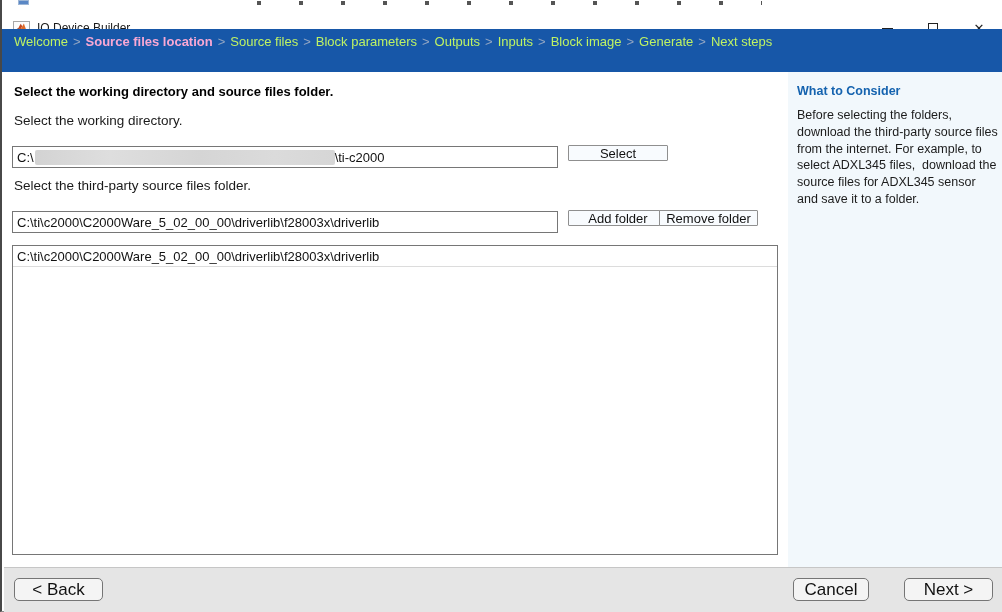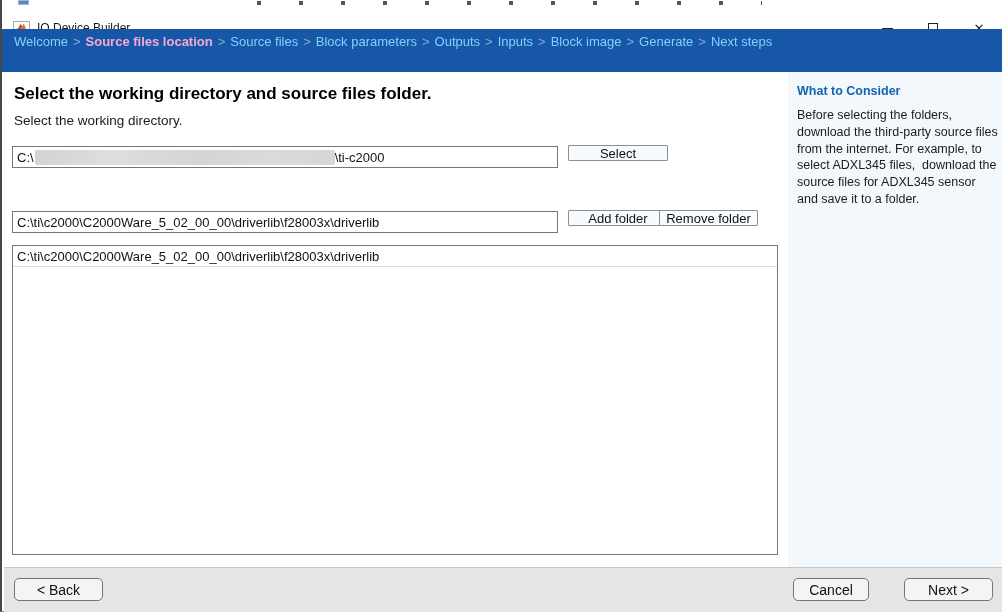--- a/index.html
+++ b/index.html
@@ -23,30 +23,30 @@
   .title-text { margin-left: 7px; font-size: 12px; color: #1a1a1a; }
   .win-controls { margin-left: auto; display: flex; height: 100%; }
   .win-btn { width: 46px; height: 100%; display: flex; align-items: center; justify-content: center; cursor: default; }
   .glyph-min { width: 11px; height: 0; border-top: 1.4px solid #222; }
   .glyph-max { width: 10px; height: 10px; border: 1.4px solid #222; }
   .glyph-close { font-size: 13px; color: #222; line-height: 1; }
 
   
   .band { position: absolute; top: 29px; left: 0; width: 1000px; height: 43px; background: #1757a8; padding: 5px 0 0 12px; }
   .crumbs { font-size: 13px; color: #93a6c3; white-space: nowrap; }
-  .crumb { color: #7dd3fc; }
+  .crumb { color: #bef264; }
   .crumb.current { color: #f9a8d4; font-weight: bold; }
   .crumb-sep { color: #93a6c3; margin: 0 5px; }
 
   
   .content { position: absolute; top: 72px; left: 2px; width: 1000px; height: 495px; display: flex; }
   .main { position: relative; width: 784px; height: 495px; background: #fff; }
   .aside { position: relative; width: 216px; height: 495px; background: #f2f8fc; padding: 12px 10px 0 9px; }
 
-  .h-main { position: absolute; top: 12px; left: 10px; font-size: 17px; font-weight: bold; color: #000; }
+  .h-main { position: absolute; top: 12px; left: 10px; font-size: 13px; font-weight: bold; color: #000; }
   .lbl { position: absolute; left: 10px; font-size: 13.5px; color: #1a1a1a; }
   .lbl-workdir { top: 41px; }
   .lbl-srcdir { top: 106px; }
 
   .input-like, .text-input {
     position: absolute; left: 8px; width: 546px; height: 22px;
     border: 1px solid #767676; background: #fff; font-size: 13px; color: #111;
     padding: 0 4px; display: flex; align-items: center;
   }
   .text-input { font-family: "Liberation Sans", sans-serif; }
@@ -68,21 +68,21 @@
   .list-row { height: 21px; display: flex; align-items: center; padding: 0 4px;
     font-size: 13px; color: #111; border-bottom: 1px solid #dcdcdc; white-space: nowrap; }
 
   .aside-title { font-size: 12.5px; font-weight: bold; color: #1563af; }
   .aside-body { margin-top: 9px; font-size: 12.5px; color: #1c1c1c; line-height: 1.34; white-space: pre-wrap; width: 202px; }
 
   
   .footer { position: absolute; top: 567px; left: 2px; width: 1000px; height: 45px;
     background: #e5e5e5; border-top: 1px solid #c6c6c6; }
   .fbtn { position: absolute; top: 10px; height: 23px; border: 1px solid #757575; border-radius: 5px;
-    background: #f4f4f4; font-size: 14px; color: #111; font-family: "Liberation Sans", sans-serif;
+    background: #f4f4f4; font-size: 17px; color: #111; font-family: "Liberation Sans", sans-serif;
     display: flex; align-items: center; justify-content: center; cursor: default; }
   .fbtn-back { left: 10px; width: 89px; }
   .fbtn-cancel { left: 789px; width: 76px; }
   .fbtn-next { left: 900px; width: 89px; }
 </style>
 </head>
 <body>
 
 <div class="window">
 
@@ -124,20 +124,21 @@
       <div class="h-main">Select the working directory and source files folder.</div>
 
       <div class="lbl lbl-workdir">Select the working directory.</div>
       <div class="input-like input-workdir">
         <span>C:\</span>
         <span class="redacted"></span>
         <span>\ti-c2000</span>
       </div>
       <button class="btn btn-select">Select</button>
 
+      <div class="lbl lbl-srcdir">Select the third-party source files folder.</div>
       <input class="text-input input-srcdir" value="C:\ti\c2000\C2000Ware_5_02_00_00\driverlib\f28003x\driverlib" style="">
       <button class="btn btn-add">Add folder</button>
       <button class="btn btn-remove">Remove folder</button>
 
       <div class="listbox">
         <div class="list-row">C:\ti\c2000\C2000Ware_5_02_00_00\driverlib\f28003x\driverlib</div>
       </div>
     </div>
 
     <div class="aside">

